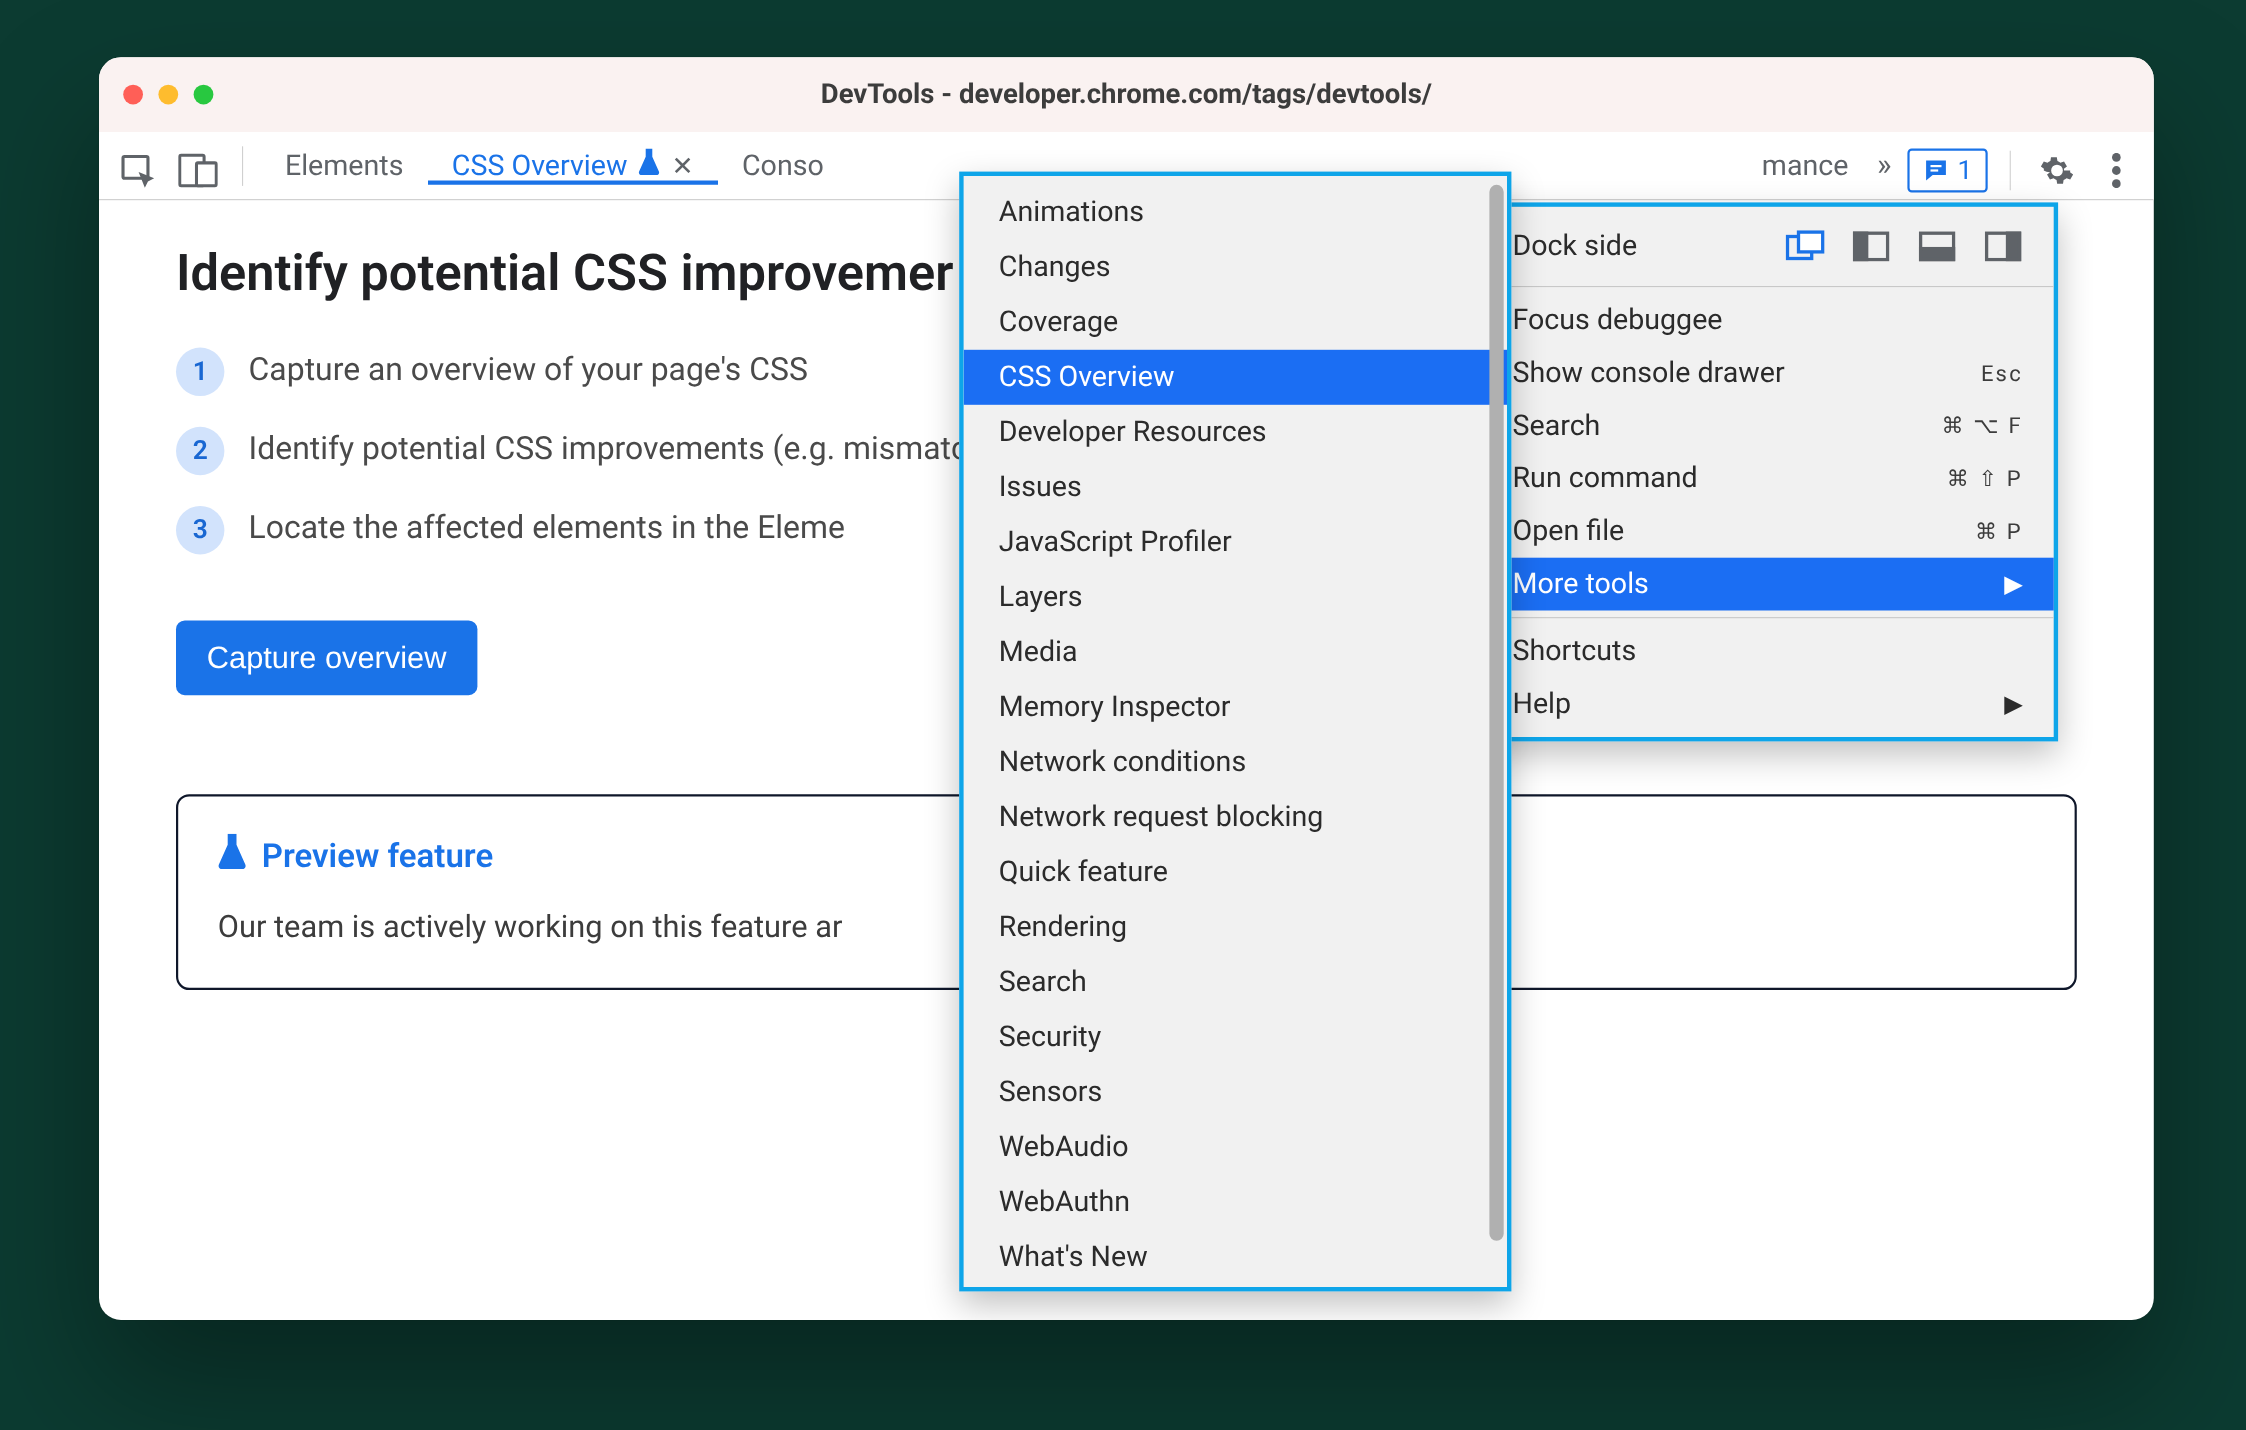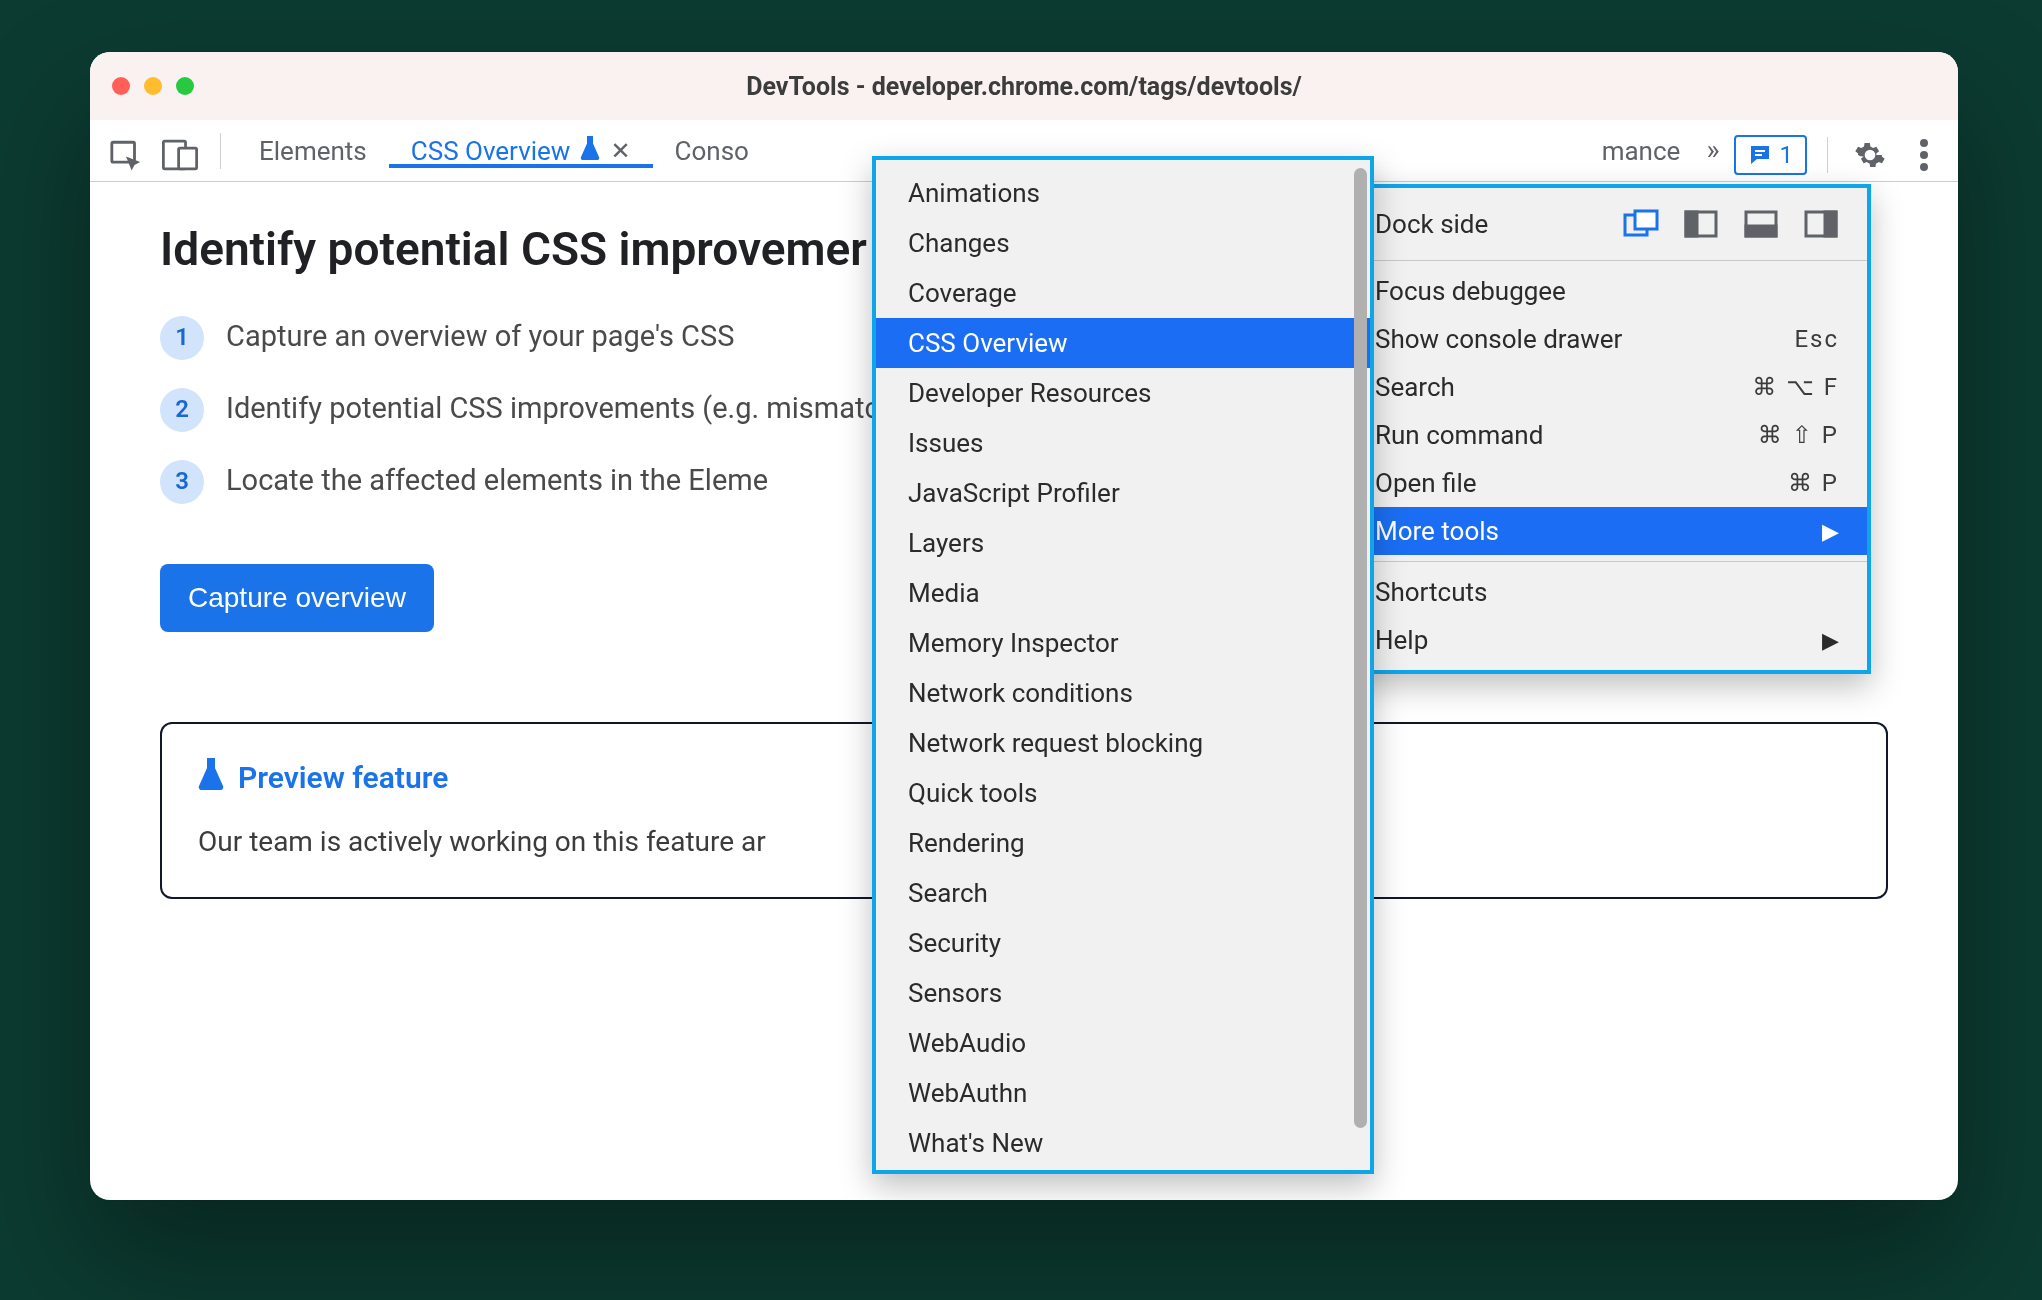--- a/index.html
+++ b/index.html
@@ -85,21 +85,21 @@
   .menu{
     position:absolute;background:var(--panel);border:4px solid #0ea5e9;
     box-shadow:0 12px 30px rgba(0,0,0,.25);
     font-size:26px;color:#2b2b2b;
   }
   .menu-main{left:1253px;top:132px;width:528px;padding:6px 0;}
   .menu-row{display:flex;align-items:center;justify-content:space-between;padding:8px 28px;height:48px;cursor:default;white-space:nowrap;}
   .menu-row.sel{background:var(--sel);color:#fff;}
   .menu-row .arrow{font-size:22px;}
   .menu-sep{height:1px;background:#c8c8c8;margin:6px 0;}
-  .menu-sc{color:#3c3c3c;font-size:24px;letter-spacing:2px;}
+  .menu-sc{color:#3c3c3c;font-size:20px;letter-spacing:2px;}
   .menu-main .dock{display:flex;align-items:center;gap:18px;padding:8px 28px 8px 28px;height:60px;}
   .dock-icons{margin-left:auto;display:flex;gap:24px;}
   .dock-ic{width:36px;height:30px;display:flex;align-items:center;justify-content:center;}
 
   .menu-sub{
     left:782px;top:104px;width:502px;padding:8px 0 2px;
     max-height:1058px;overflow:hidden;
   }
   .menu-sub .menu-row{height:50px;padding:6px 32px;}
   .sub-scroll{position:absolute;right:3px;top:8px;width:13px;height:1010px;background:transparent;}
@@ -310,21 +310,21 @@
       <div class="menu-row">
         <span>Memory Inspector</span>
       </div>
       <div class="menu-row">
         <span>Network conditions</span>
       </div>
       <div class="menu-row">
         <span>Network request blocking</span>
       </div>
       <div class="menu-row">
-        <span>Quick tools</span>
+        <span>Quick feature</span>
       </div>
       <div class="menu-row">
         <span>Rendering</span>
       </div>
       <div class="menu-row">
         <span>Search</span>
       </div>
       <div class="menu-row">
         <span>Security</span>
       </div>

